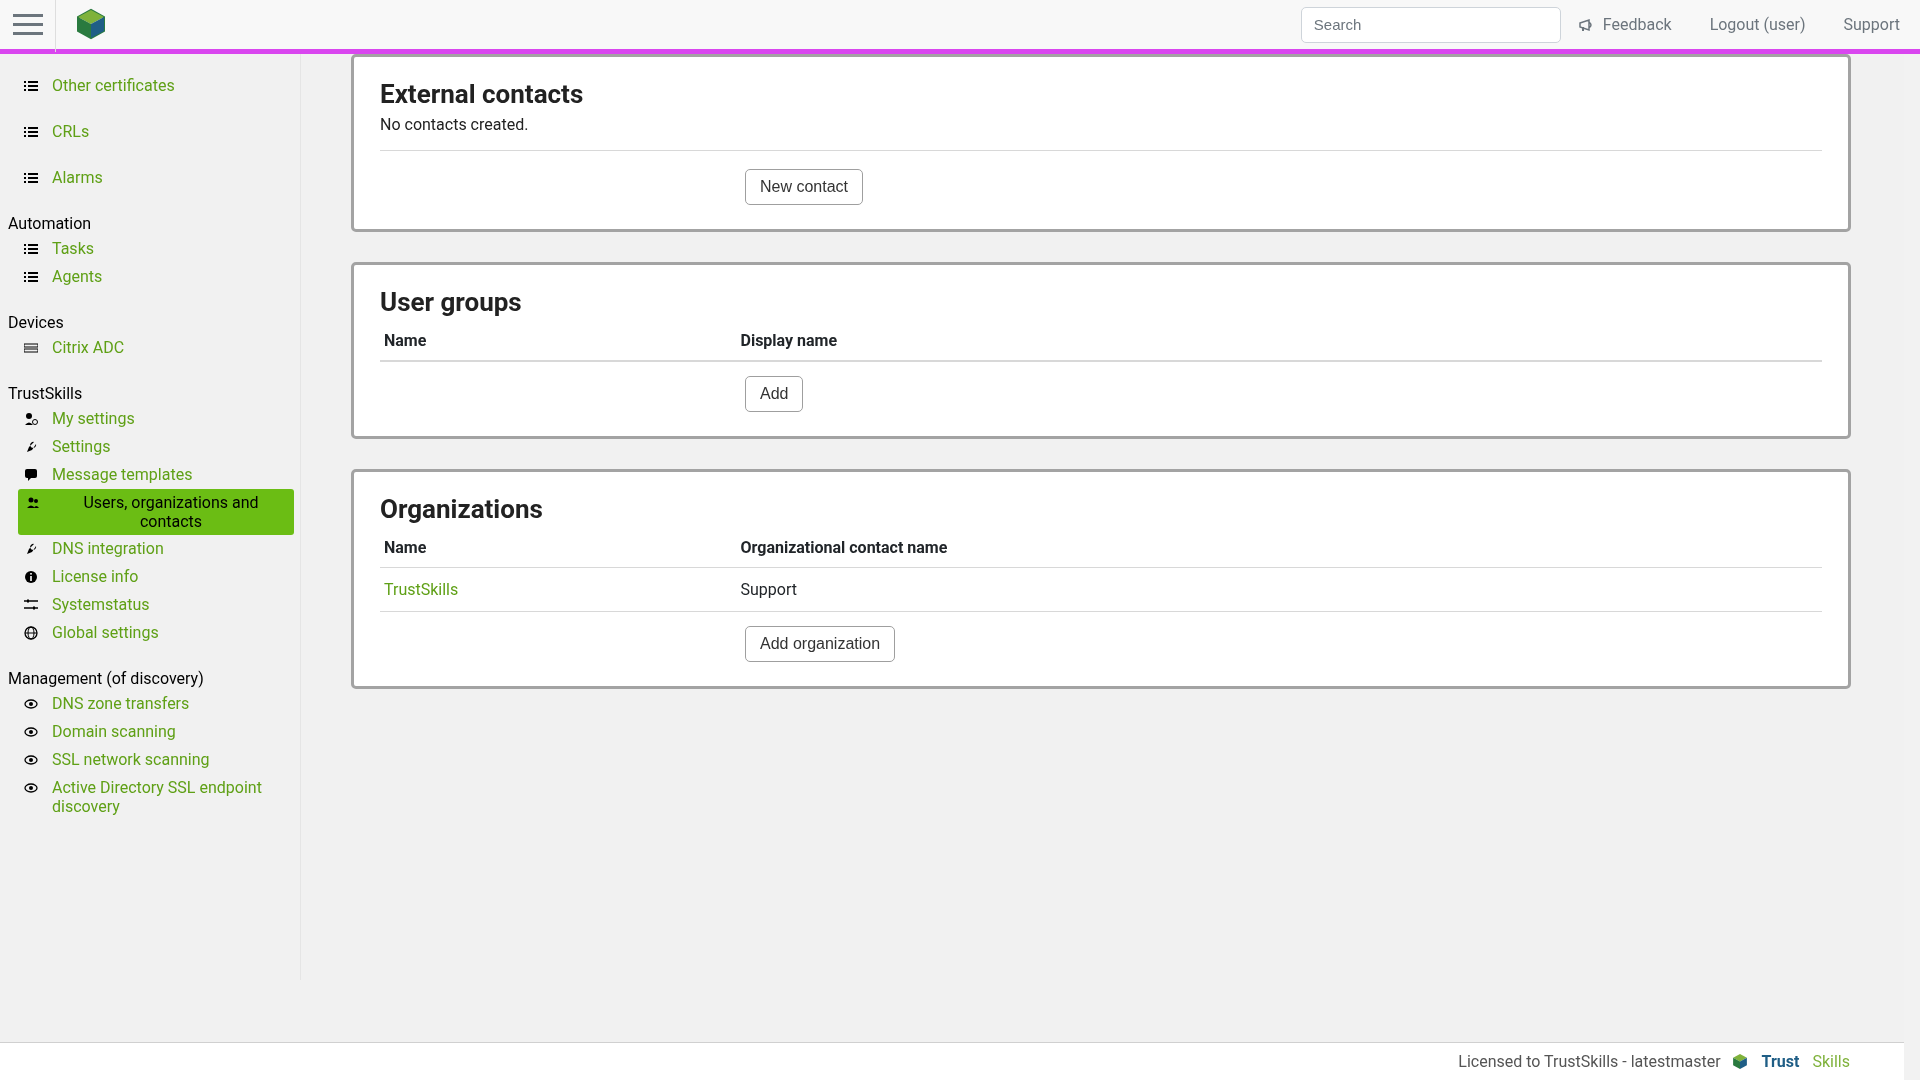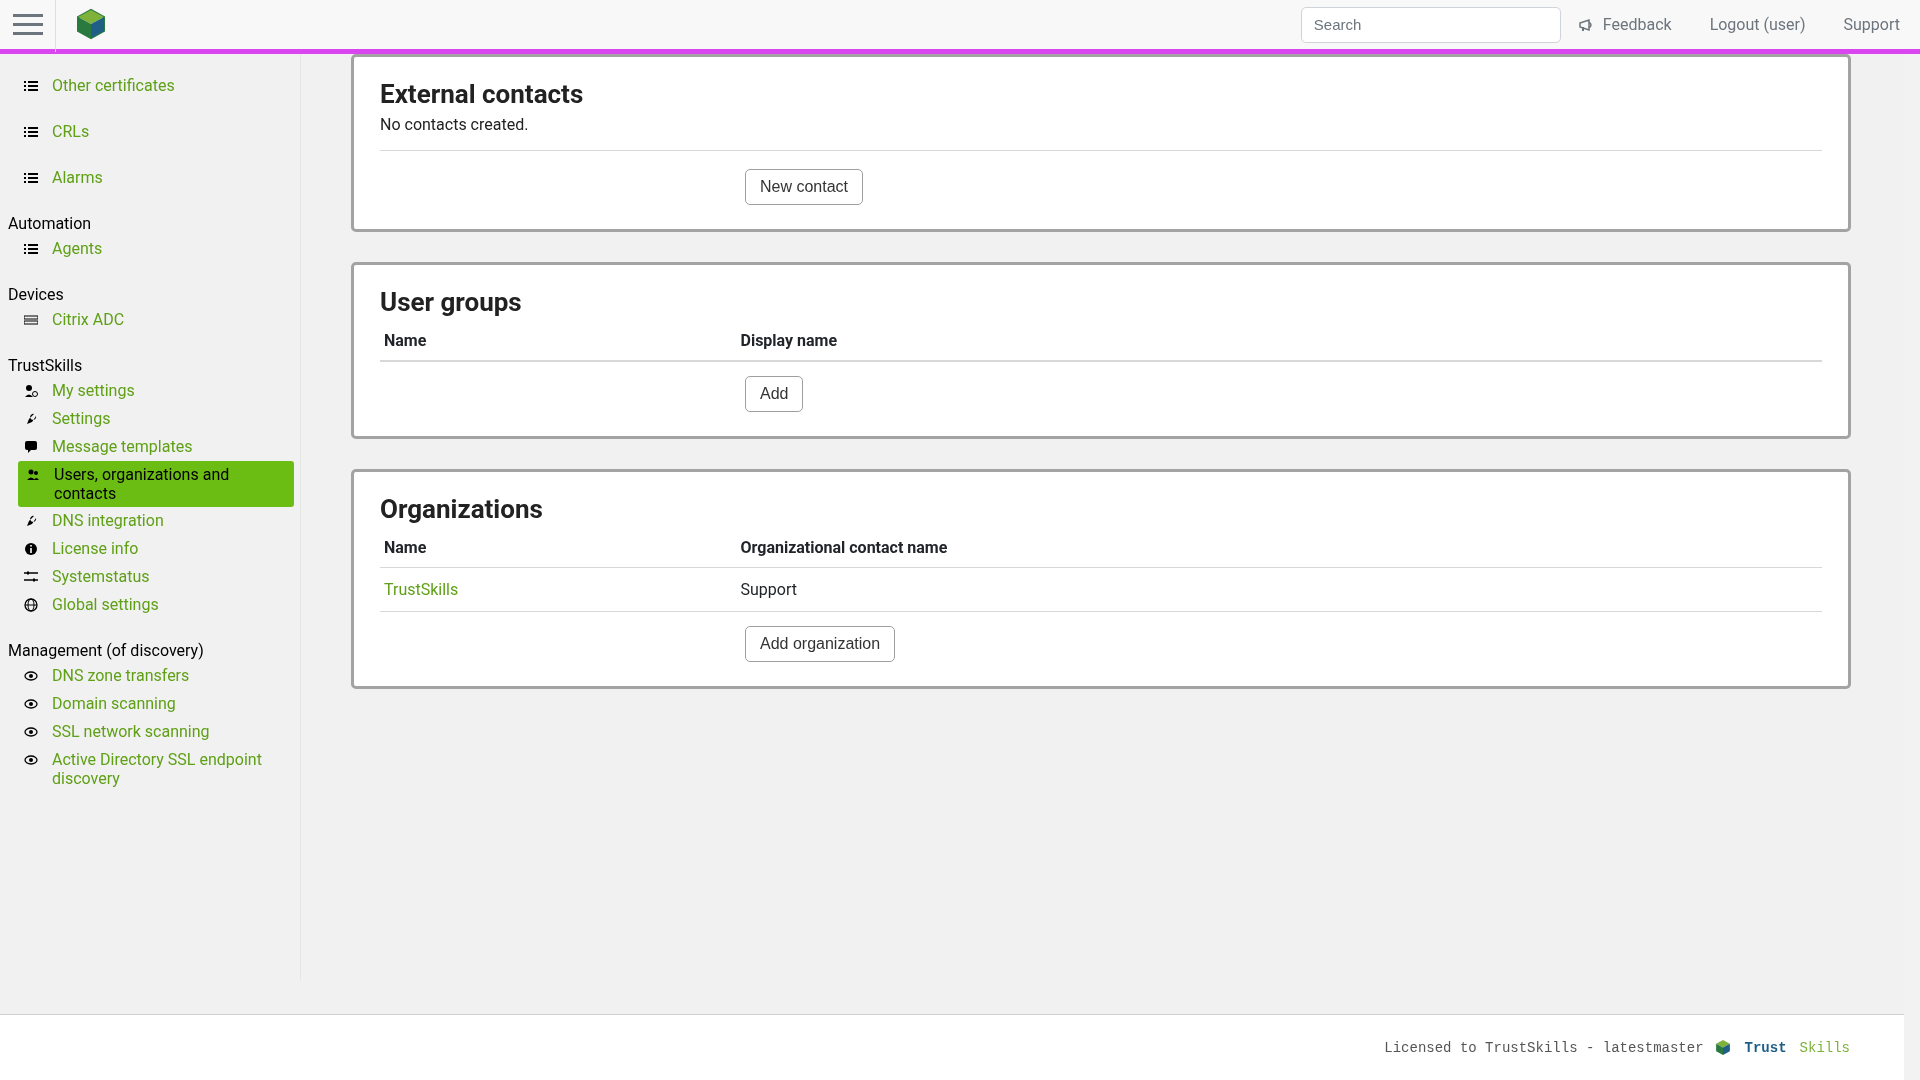--- a/index.html
+++ b/index.html
@@ -90,21 +90,21 @@
     color: #000;
     flex-shrink: 0;
   }
   .sidebar-item .label { color: #5fa016; }
   .sidebar-item.active {
     background: #6bbd14;
     border-radius: 3px;
     margin: 0 6px 0 18px;
     padding-left: 6px;
   }
-  .sidebar-item.active .label { color: #000; }
+  .sidebar-item.active .label { color: #000; text-align: center; }
   .sidebar-item.active .icon-slot { color: #000; }
 
   
   .main {
     flex: 1;
     background: #f1f1f1;
     padding: 0 50px 40px 50px;
     border-left: 1px solid #e5e5e5;
     position: relative;
   }
@@ -167,31 +167,30 @@
     background: #fff;
     color: #333;
     font-size: 16px;
     cursor: pointer;
   }
 
   
   .footer {
     position: fixed;
     bottom: 0; left: 0; right: 0;
-    height: 66px;
+    height: 38px;
     background: #fff;
     border-top: 1px solid #d0d0d0;
     display: flex;
     align-items: center;
     justify-content: flex-end;
     padding-right: 70px;
-    font-size: 14px;
+    font-size: 16px;
     color: #555;
     gap: 10px;
-    font-family: Liberation Mono, monospace;
   }
   .footer-logo { display: flex; align-items: center; gap: 13px; }
 
   
   .scroll-track {
     position: fixed;
     top: 0; right: 0;
     width: 16px;
     height: 100%;
     background: #f2f2f2;
@@ -293,20 +292,33 @@
       <span class="icon-slot">
         <svg viewBox="0 0 14 14">
             <rect x="0" y="2" width="2" height="2" fill="#000"></rect>
             <rect x="4" y="2" width="10" height="2" fill="#000"></rect>
             <rect x="0" y="6" width="2" height="2" fill="#000"></rect>
             <rect x="4" y="6" width="10" height="2" fill="#000"></rect>
             <rect x="0" y="10" width="2" height="2" fill="#000"></rect>
             <rect x="4" y="10" width="10" height="2" fill="#000"></rect>
           </svg>
       </span>
+      <span class="label">Tasks</span>
+    </div>
+    <div class="sidebar-item">
+      <span class="icon-slot">
+        <svg viewBox="0 0 14 14">
+            <rect x="0" y="2" width="2" height="2" fill="#000"></rect>
+            <rect x="4" y="2" width="10" height="2" fill="#000"></rect>
+            <rect x="0" y="6" width="2" height="2" fill="#000"></rect>
+            <rect x="4" y="6" width="10" height="2" fill="#000"></rect>
+            <rect x="0" y="10" width="2" height="2" fill="#000"></rect>
+            <rect x="4" y="10" width="10" height="2" fill="#000"></rect>
+          </svg>
+      </span>
       <span class="label">Agents</span>
     </div>
 
     <div class="sidebar-section-title">Devices</div>
     <div class="sidebar-item">
       <span class="icon-slot">
         <svg viewBox="0 0 14 14">
             <rect x="0" y="3" width="14" height="3" fill="none" stroke="#000"></rect>
             <rect x="0" y="8" width="14" height="3" fill="none" stroke="#000"></rect>
           </svg>

